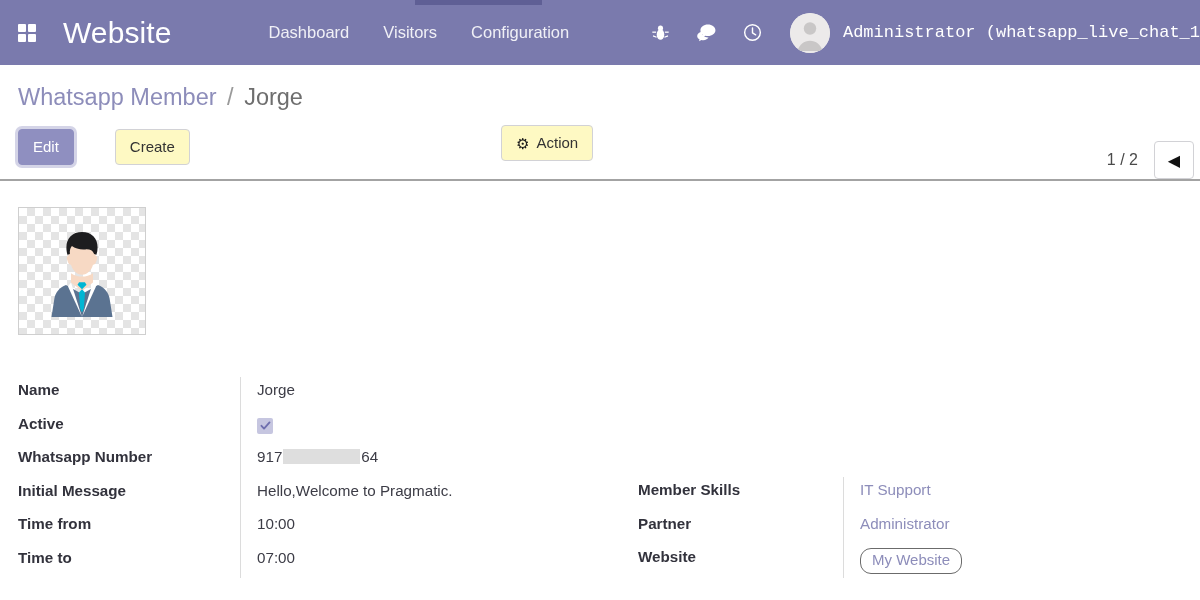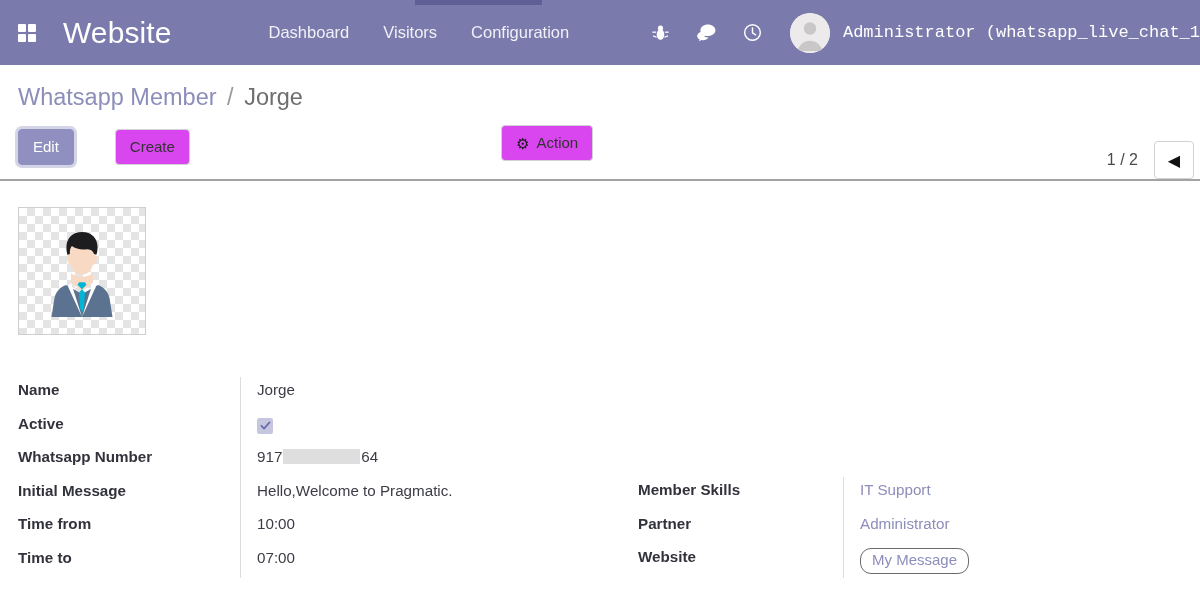--- a/index.html
+++ b/index.html
@@ -137,21 +137,21 @@
     position: relative;
     height: 40px;
     gap: 32px;
   }
 
   .btn {
     font-family: "Liberation Sans", sans-serif;
     font-size: 15px;
     border-radius: 4px;
     padding: 8px 14px;
-    background: #d946ef;
+    background: #fef9c3;
     border: 1px solid #d2d2d6;
     color: #333333;
     cursor: pointer;
     line-height: 1.2;
     white-space: nowrap;
   }
   .btn-primary {
     background: #8f8fc0;
     border-color: #8f8fc0;
     color: #ffffff;
@@ -458,19 +458,19 @@
       </div>
 
       <div class="field-row">
         <div class="field-label">Partner</div>
         <div class="field-value link">Administrator</div>
       </div>
 
       <div class="field-row">
         <div class="field-label">Website</div>
         <div class="field-value">
-          <span class="badge-pill">My Message</span>
+          <span class="badge-pill">My Website</span>
         </div>
       </div>
 
     </div>
   </div>
 </div>
 
 </body></html>

